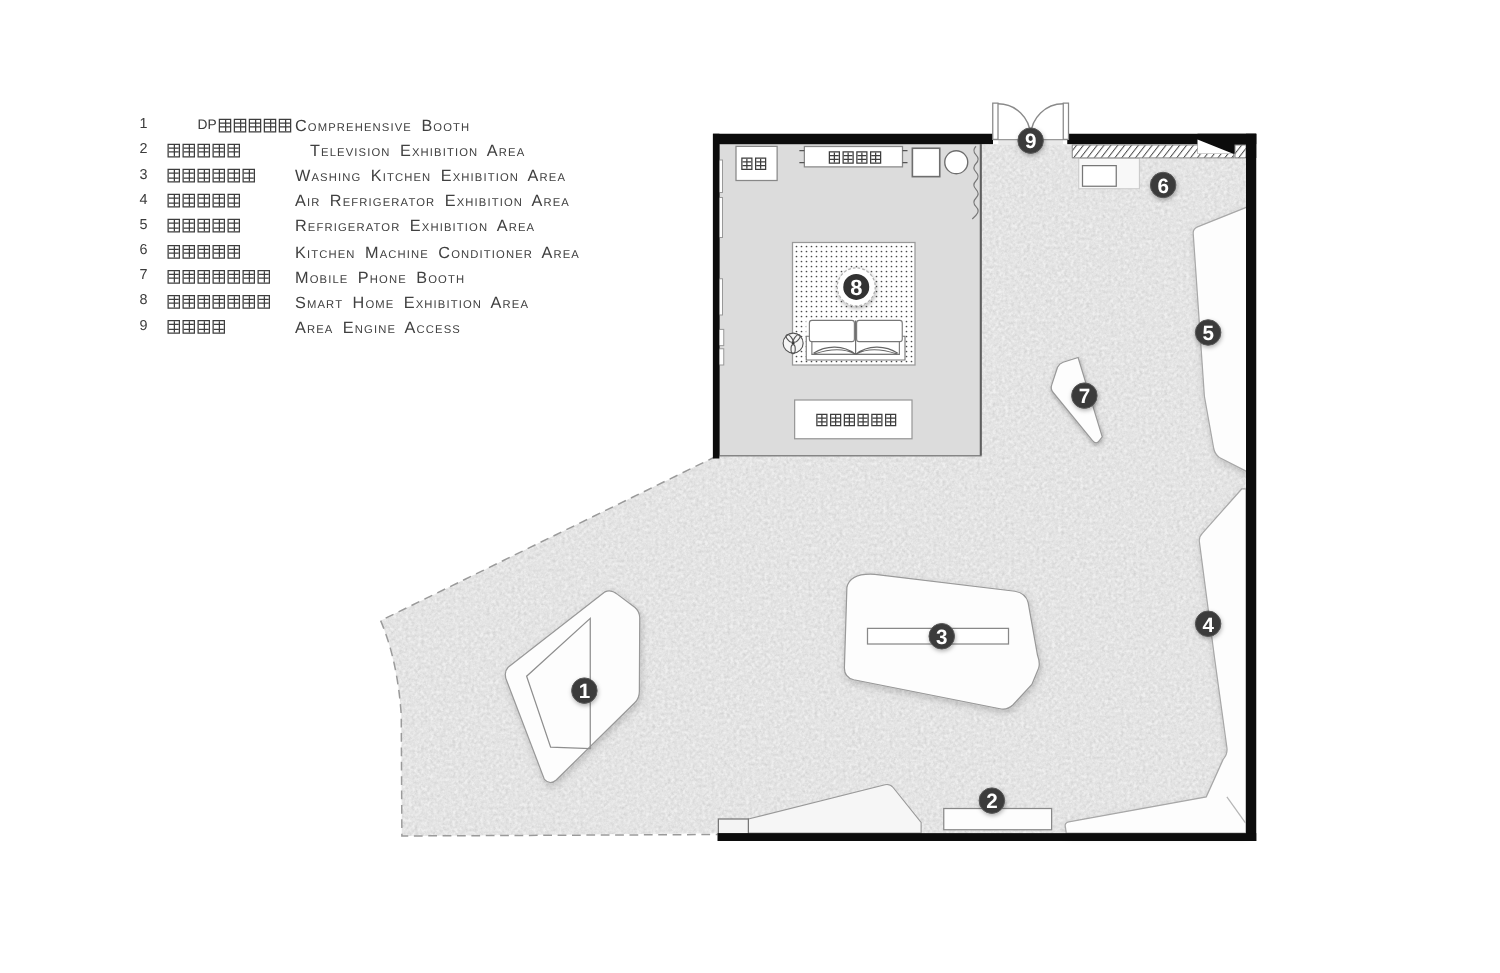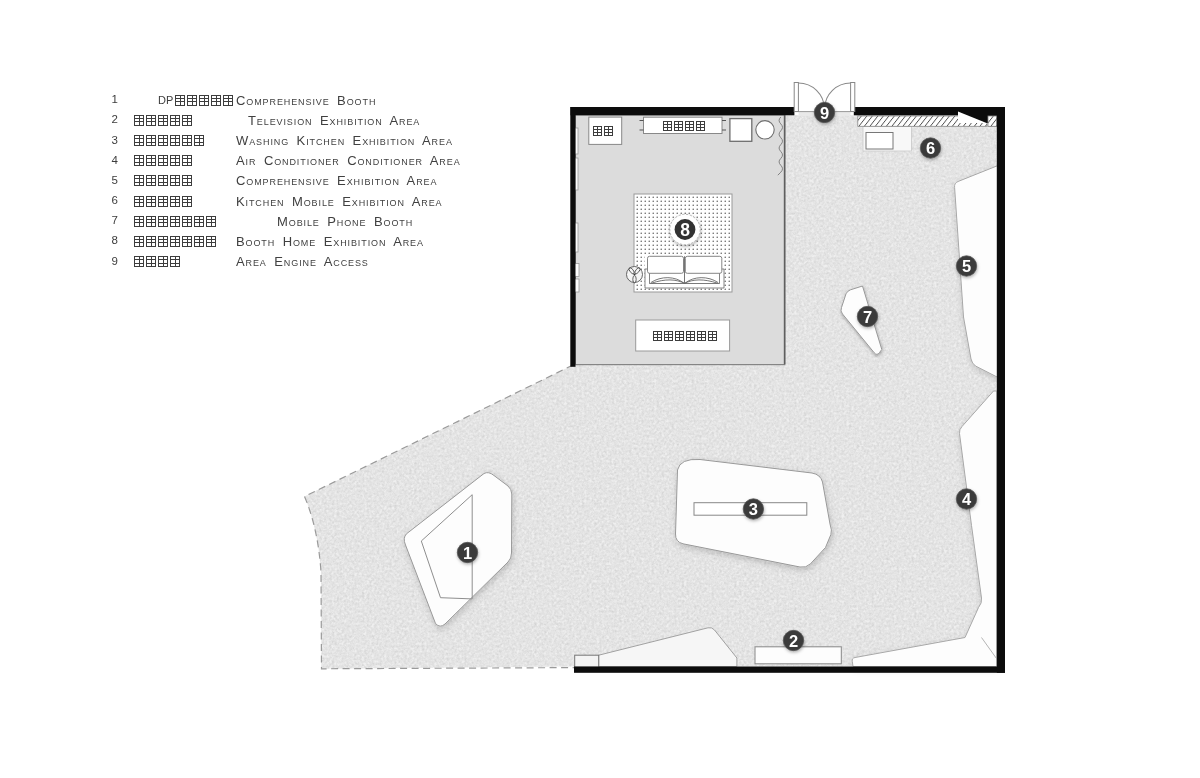--- a/index.html
+++ b/index.html
@@ -235,65 +235,65 @@
   <div class="en" style="left:236px;top:133px;">Washing Kitchen Exhibition Area</div>
 
   <div class="num" style="left:104px;top:153.5px;">4</div>
   <div class="zh" style="left:133px;top:154.5px;">
         <span class="cjk"></span>
         <span class="cjk"></span>
         <span class="cjk"></span>
         <span class="cjk"></span>
         <span class="cjk"></span>
       </div>
-  <div class="en" style="left:236px;top:153px;">Air Conditioner Conditioner Area</div>
+  <div class="en" style="left:236px;top:153px;">Air Refrigerator Exhibition Area</div>
 
   <div class="num" style="left:104px;top:173.5px;">5</div>
   <div class="zh" style="left:133px;top:174.5px;">
         <span class="cjk"></span>
         <span class="cjk"></span>
         <span class="cjk"></span>
         <span class="cjk"></span>
         <span class="cjk"></span>
       </div>
-  <div class="en" style="left:236px;top:173px;">Comprehensive Exhibition Area</div>
+  <div class="en" style="left:236px;top:173px;">Refrigerator Exhibition Area</div>
 
   <div class="num" style="left:104px;top:194px;">6</div>
   <div class="zh" style="left:133px;top:195px;">
         <span class="cjk"></span>
         <span class="cjk"></span>
         <span class="cjk"></span>
         <span class="cjk"></span>
         <span class="cjk"></span>
       </div>
-  <div class="en" style="left:236px;top:193.5px;">Kitchen Mobile Exhibition Area</div>
+  <div class="en" style="left:236px;top:193.5px;">Kitchen Machine Conditioner Area</div>
 
   <div class="num" style="left:104px;top:214px;">7</div>
   <div class="zh" style="left:133px;top:215px;">
         <span class="cjk"></span>
         <span class="cjk"></span>
         <span class="cjk"></span>
         <span class="cjk"></span>
         <span class="cjk"></span>
         <span class="cjk"></span>
         <span class="cjk"></span>
       </div>
-  <div class="en" style="left:236px;top:213.5px;margin-left:41px;">Mobile Phone Booth</div>
+  <div class="en" style="left:236px;top:213.5px;">Mobile Phone Booth</div>
 
   <div class="num" style="left:104px;top:234px;">8</div>
   <div class="zh" style="left:133px;top:235px;">
         <span class="cjk"></span>
         <span class="cjk"></span>
         <span class="cjk"></span>
         <span class="cjk"></span>
         <span class="cjk"></span>
         <span class="cjk"></span>
         <span class="cjk"></span>
       </div>
-  <div class="en" style="left:236px;top:233.5px;">Booth Home Exhibition Area</div>
+  <div class="en" style="left:236px;top:233.5px;">Smart Home Exhibition Area</div>
 
   <div class="num" style="left:104px;top:254.5px;">9</div>
   <div class="zh" style="left:133px;top:255.5px;">
         <span class="cjk"></span>
         <span class="cjk"></span>
         <span class="cjk"></span>
         <span class="cjk"></span>
       </div>
   <div class="en" style="left:236px;top:254px;">Area Engine Access</div>
 </div>

